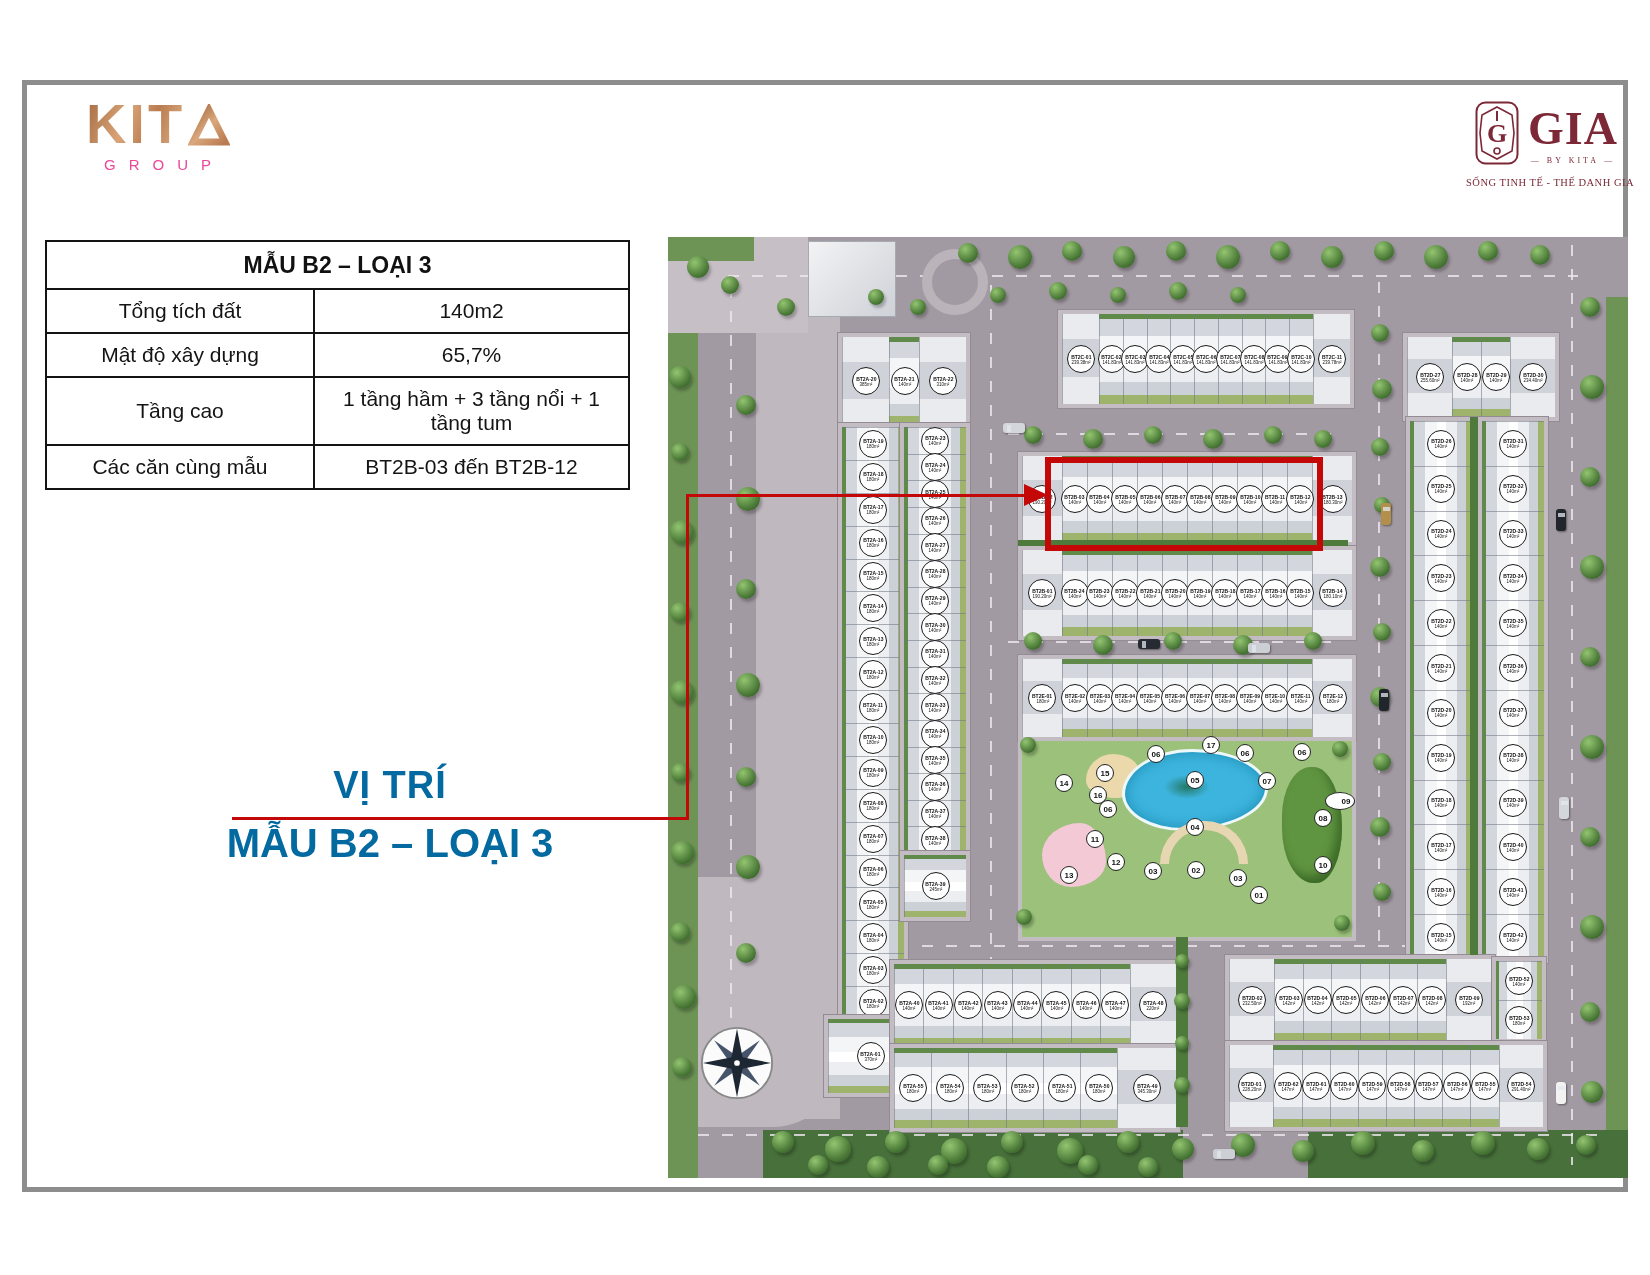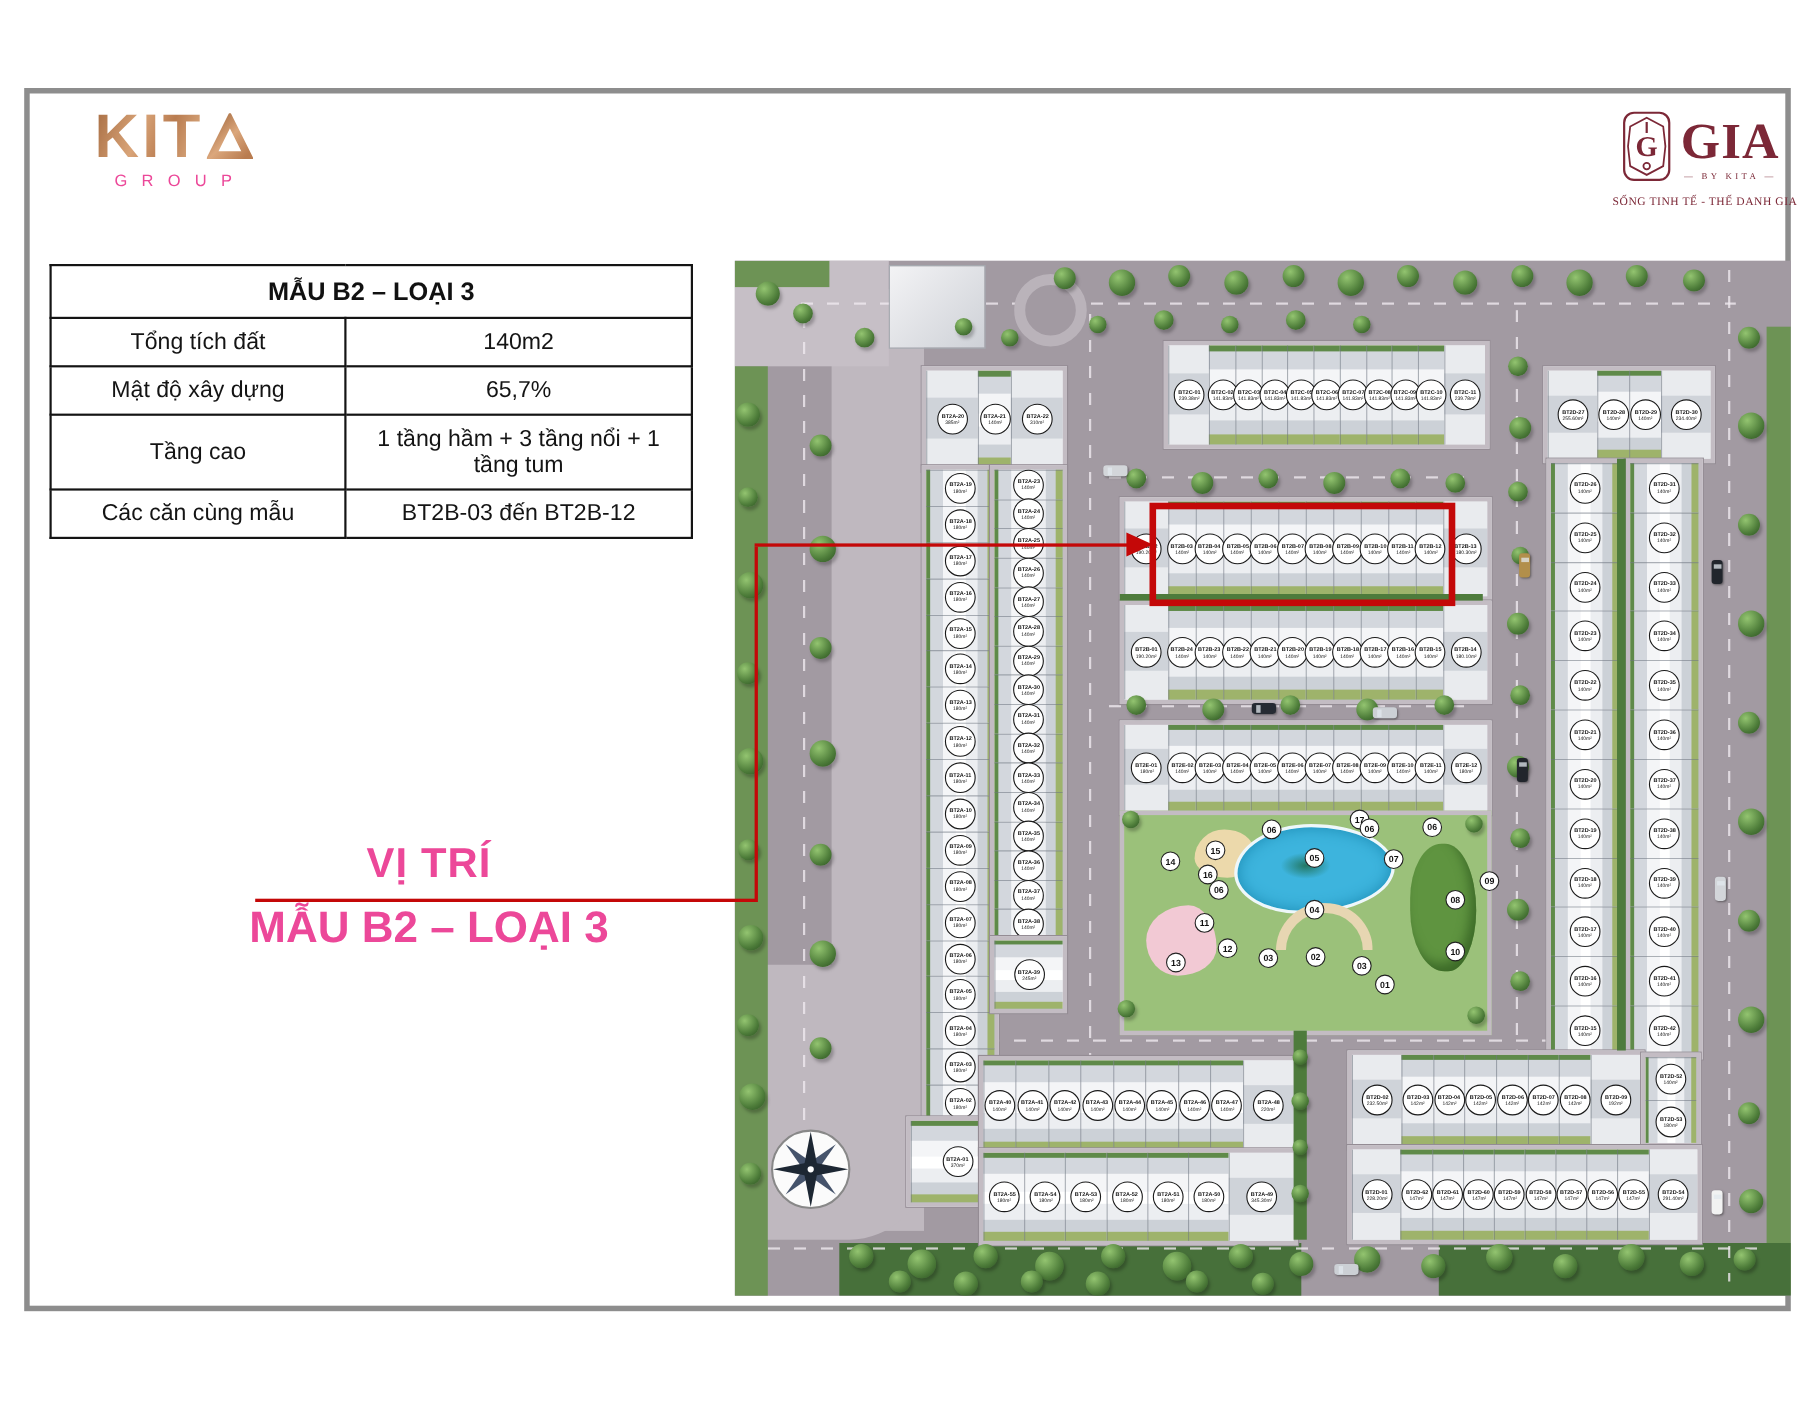--- a/index.html
+++ b/index.html
@@ -22,21 +22,21 @@
   .gia-by{font-size:8px;letter-spacing:3px;text-align:center;margin-top:4px;white-space:nowrap}
   .gia-tag{font-size:10.5px;letter-spacing:.5px;margin-top:7px;text-align:center;white-space:nowrap}
 
   
   .spec{position:absolute;left:45px;top:240px;width:585px;border-collapse:collapse;table-layout:fixed}
   .spec th{border:2px solid #141414;font-size:23px;font-weight:bold;height:42px;padding:2px}
   .spec td{border:2px solid #141414;font-size:21px;text-align:center;padding:9px 8px;color:#141414}
   .spec col.c1{width:268px}
 
   
-  .loc{position:absolute;left:220px;top:764px;width:340px;text-align:center;font-weight:bold;color:#ec4899}
+  .loc{position:absolute;left:220px;top:764px;width:340px;text-align:center;font-weight:bold;color:#0369a1}
   .loc-1{font-size:38px;letter-spacing:1px}
   .loc-2{font-size:40px;margin-top:14px;white-space:nowrap}
   .lead{position:absolute;background:#c40808;z-index:30}
   .lead-h1{left:232px;top:817px;width:456px;height:3px}
   .lead-v{left:686px;top:497px;width:3px;height:323px}
   .lead-h2{left:686px;top:494px;width:340px;height:3px}
   .lead-arrow{position:absolute;left:1024px;top:484px;width:0;height:0;z-index:30;
      border-top:11px solid transparent;border-bottom:11px solid transparent;border-left:24px solid #c40808}
 
   
@@ -1133,30 +1133,30 @@
   <div class="park">
     <div class="sand"></div>
     <div class="pool">
         <i></i>
       </div>
     <div class="arc"></div>
     <div class="playground"></div>
     <div class="lawn"></div>
     <div style="position:absolute;inset:0">
         <div class="amk" style="left: 134px; top: 13px;">06</div>
-        <div class="amk" style="left: 189px; top: 4px; margin-left: 25px;">17</div>
+        <div class="amk" style="left: 189px; top: 4px;">17</div>
         <div class="amk" style="left: 223px; top: 12px;">06</div>
         <div class="amk" style="left: 280px; top: 11px;">06</div>
         <div class="amk" style="left: 83px; top: 32px;">15</div>
         <div class="amk" style="left: 173px; top: 39px;">05</div>
         <div class="amk" style="left: 245px; top: 40px;">07</div>
         <div class="amk" style="left: 42px; top: 42px;">14</div>
         <div class="amk" style="left: 76px; top: 54px;">16</div>
         <div class="amk" style="left: 86px; top: 68px;">06</div>
-        <div class="amk" style="left: 332px; top: 60px;">09</div>
+        <div class="amk" style="left: 318px; top: 60px; padding-left: 12px;">09</div>
         <div class="amk" style="left: 301px; top: 77px;">08</div>
         <div class="amk" style="left: 173px; top: 86px;">04</div>
         <div class="amk" style="left: 73px; top: 98px;">11</div>
         <div class="amk" style="left: 94px; top: 121px;">12</div>
         <div class="amk" style="left: 47px; top: 134px;">13</div>
         <div class="amk" style="left: 131px; top: 130px;">03</div>
         <div class="amk" style="left: 174px; top: 129px;">02</div>
         <div class="amk" style="left: 216px; top: 137px;">03</div>
         <div class="amk" style="left: 301px; top: 124px;">10</div>
         <div class="amk" style="left: 237px; top: 154px;">01</div>

